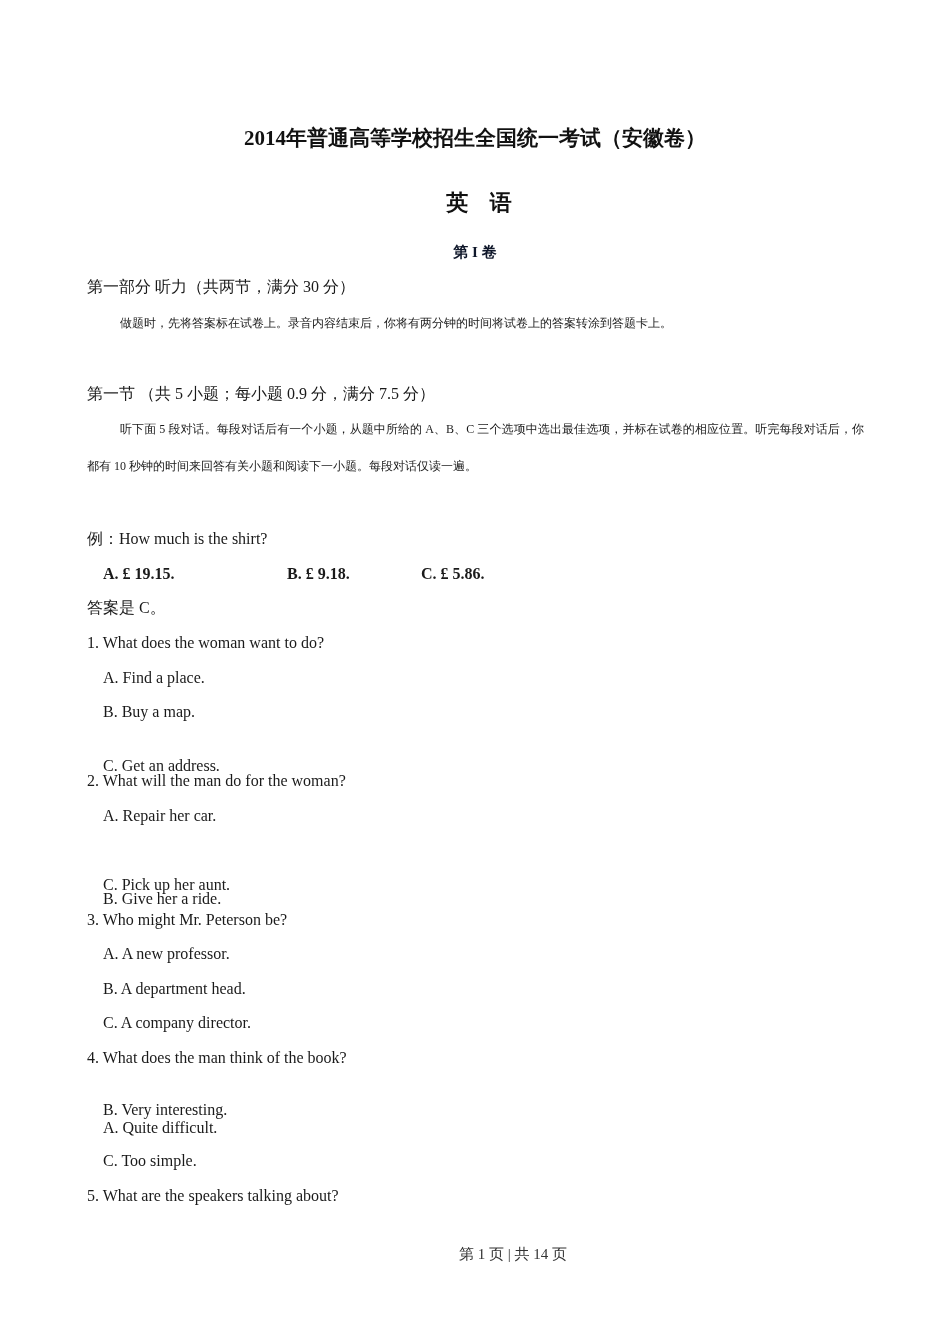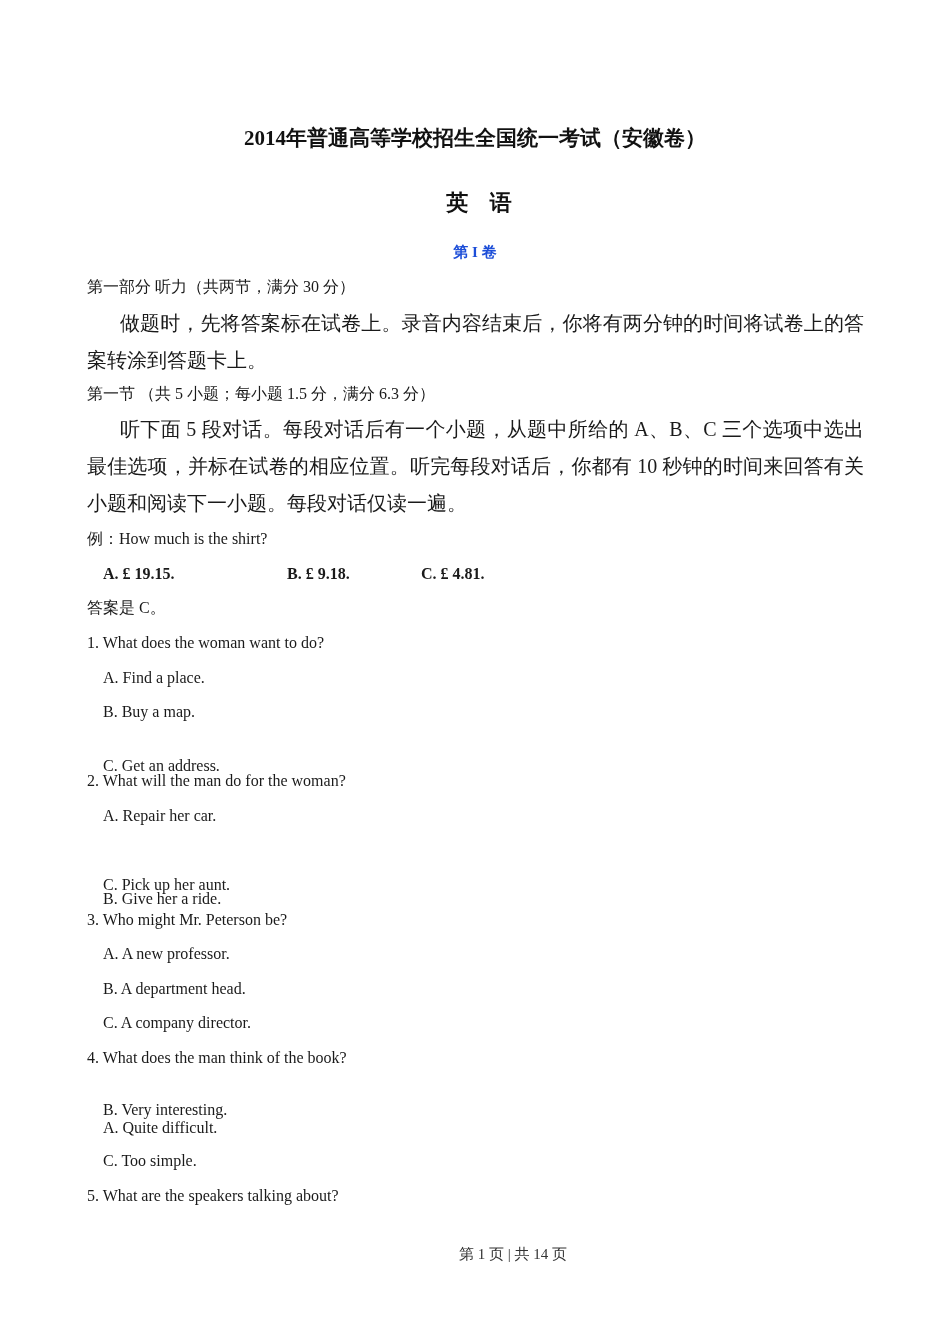--- a/index.html
+++ b/index.html
@@ -14,51 +14,51 @@
       color: #111;
     }
     .subject {
       position: absolute; left: 0; width: 950px; top: 188px;
       text-align: center; font-size: 22px; font-weight: bold; letter-spacing: 8px;
       color: #111;
       margin-left: 8px;
     }
     .volume {
       position: absolute; left: 0; width: 950px; top: 243px;
-      text-align: center; font-size: 15px; font-weight: bold; color: #1d4ed8;
+      text-align: center; font-size: 15px; font-weight: bold; color: #0f172a;
     }
     .line {
       position: absolute; left: 87px; font-size: 16px; line-height: 20px; white-space: nowrap;
     }
     .opt { left: 103px; }
-    .para-wrap { position: absolute; left: 87px; width: 777px; font-size: 20px; line-height: 37px; text-indent: 33px; text-align: justify; }
+    .para-wrap { position: absolute; left: 87px; width: 777px; font-size: 12px; line-height: 37px; text-indent: 33px; text-align: justify; }
     .inline-opt { position: absolute; font-size: 16px; line-height: 20px; white-space: nowrap; font-weight: bold; }
     .footer {
       position: absolute; left: 0; width: 950px; top: 1245px; text-align: center;
       font-size: 15px; color: #333; margin-left: 38px;
     }
   </style>
 </head>
 <body>
 
 <div>
   <div class="page-title">2014年普通高等学校招生全国统一考试（安徽卷）</div>
   <div class="subject">英 语</div>
   <div class="volume">第 I 卷</div>
 
   <div class="line" style="top:277px;">第一部分 听力（共两节，满分 30 分）</div>
   <div class="para-wrap" style="top:305px;">做题时，先将答案标在试卷上。录音内容结束后，你将有两分钟的时间将试卷上的答案转涂到答题卡上。</div>
 
-  <div class="line" style="top:384px;">第一节 （共 5 小题；每小题 1.5 分，满分 6.3 分）</div>
+  <div class="line" style="top:384px;">第一节 （共 5 小题；每小题 0.9 分，满分 7.5 分）</div>
   <div class="para-wrap" style="top:411px;">听下面 5 段对话。每段对话后有一个小题，从题中所给的 A、B、C 三个选项中选出最佳选项，并标在试卷的相应位置。听完每段对话后，你都有 10 秒钟的时间来回答有关小题和阅读下一小题。每段对话仅读一遍。</div>
 
   <div class="line" style="top:529px;">例：How much is the shirt?</div>
   <div class="inline-opt" style="left:103px; top:564px;">A. £ 19.15.</div>
   <div class="inline-opt" style="left:287px; top:564px;">B. £ 9.18.</div>
-  <div class="inline-opt" style="left:421px; top:564px;">C. £ 4.81.</div>
+  <div class="inline-opt" style="left:421px; top:564px;">C. £ 5.86.</div>
   <div class="line" style="top:598px;">答案是 C。</div>
 
   <div class="line" style="top:633px;">1. What does the woman want to do?</div>
   <div class="line opt" style="top:668px;">A. Find a place.</div>
   <div class="line opt" style="top:702px;">B. Buy a map.</div>
   <div class="line opt" style="top:756px;">C. Get an address.</div>
 
   <div class="line" style="top:771px;">2. What will the man do for the woman?</div>
   <div class="line opt" style="top:806px;">A. Repair her car.</div>
   <div class="line opt" style="top:889px;">B. Give her a ride.</div>

